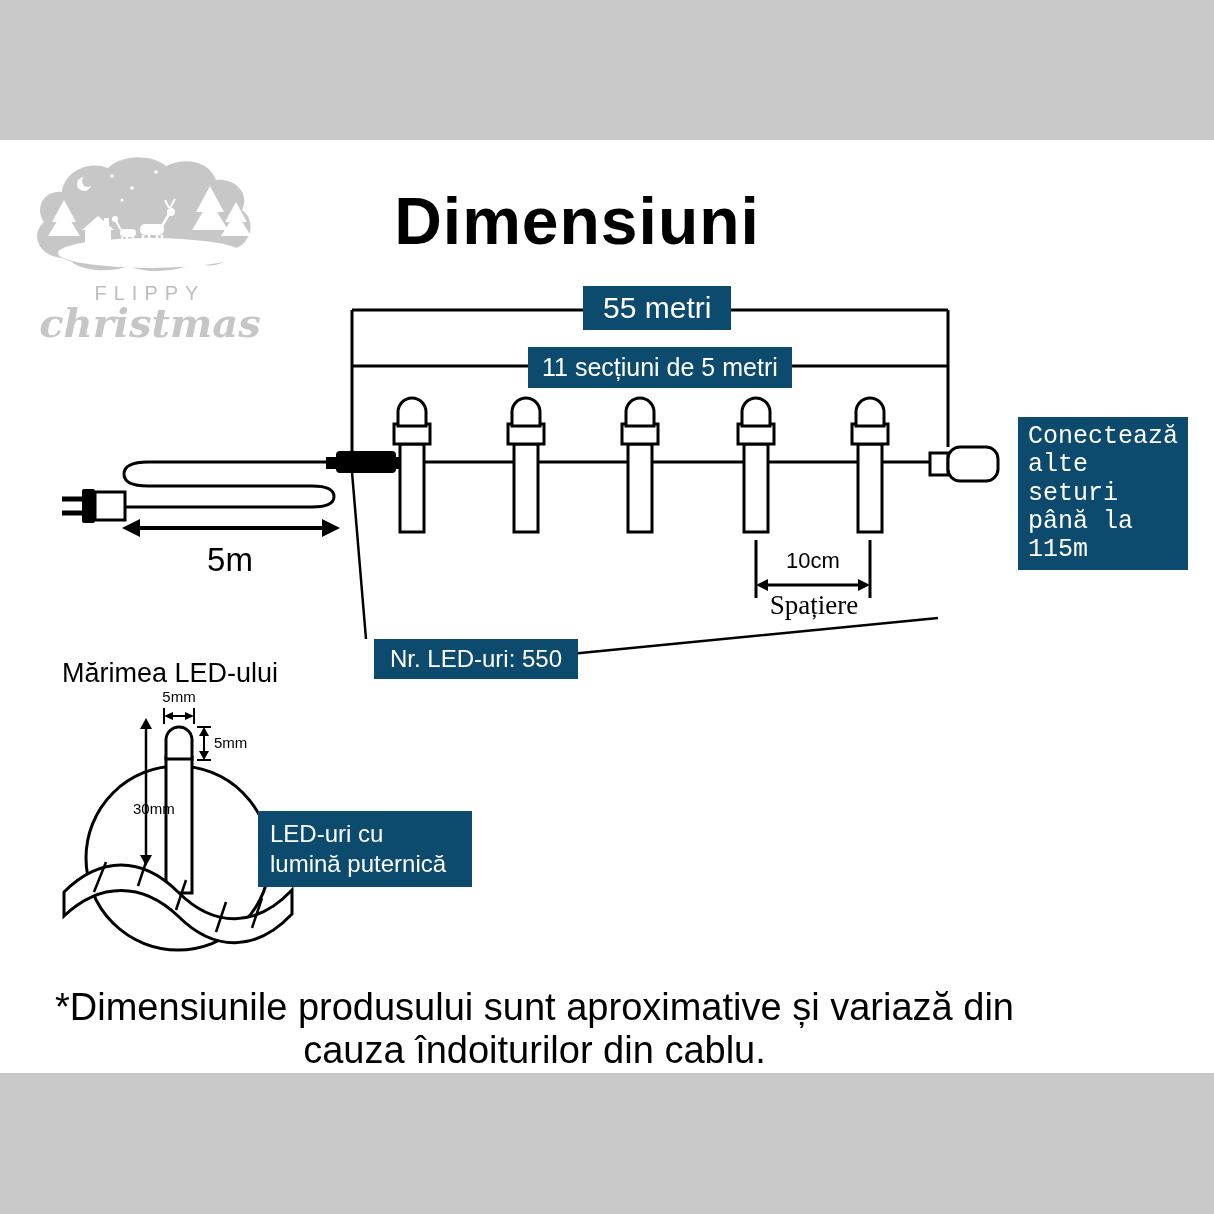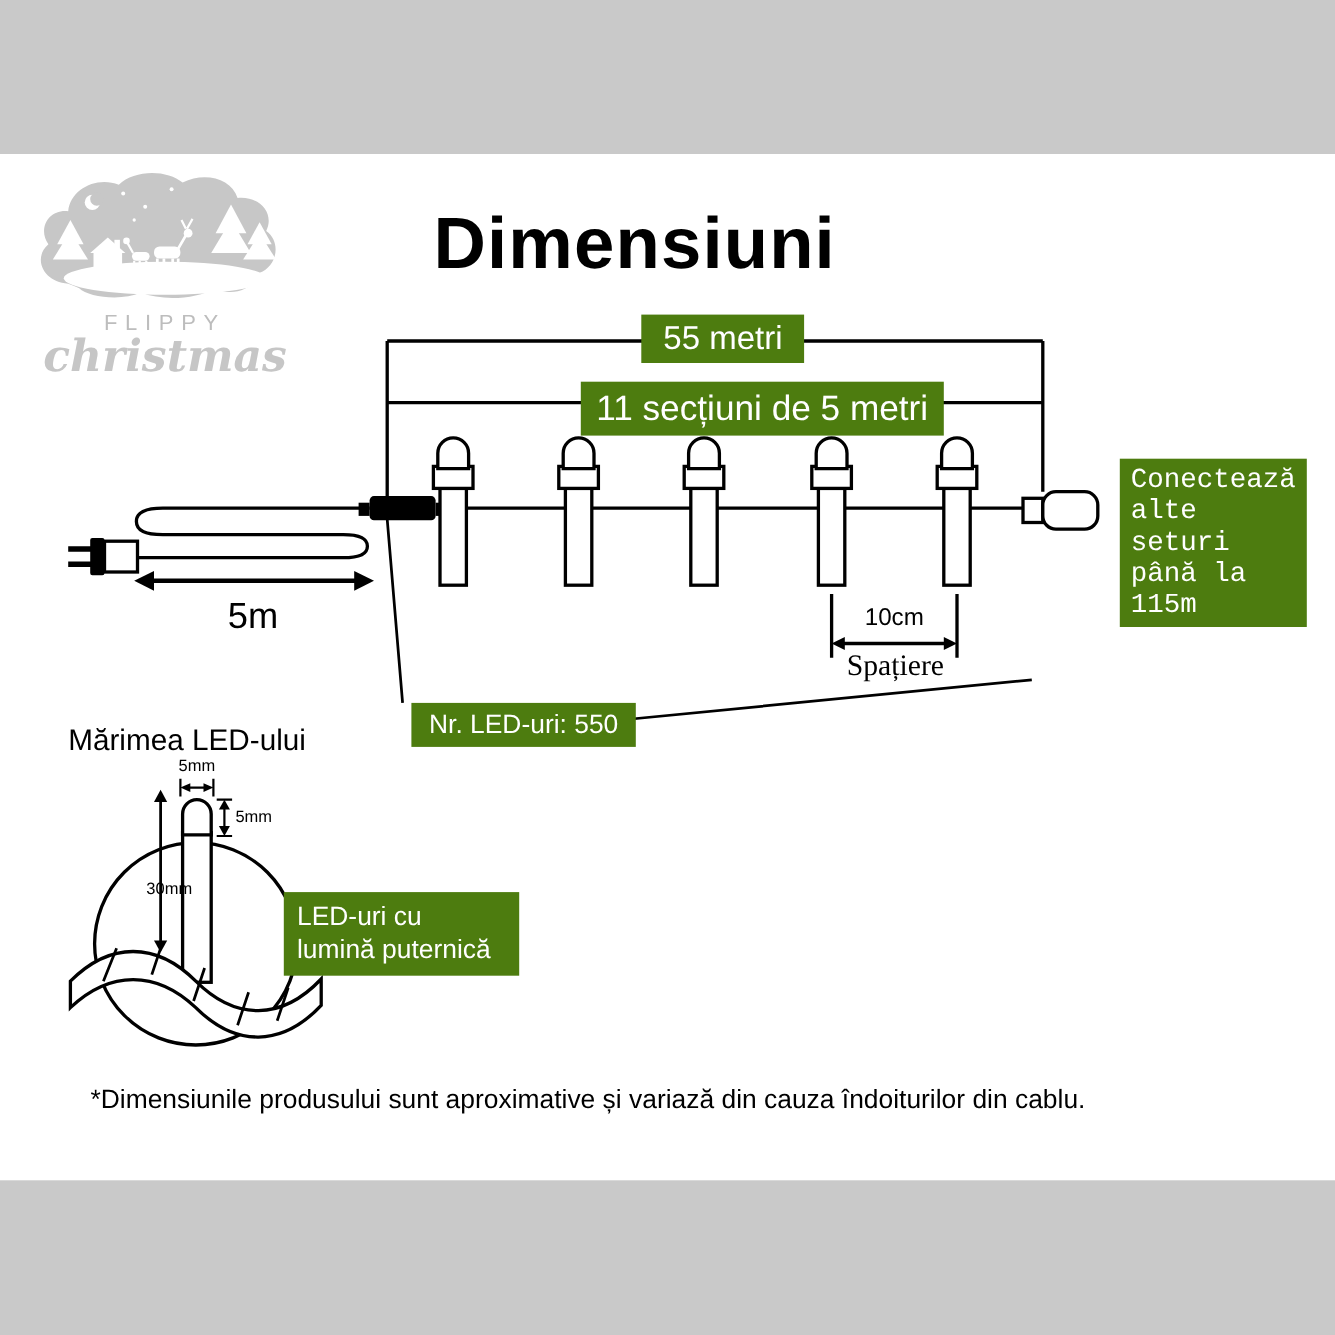--- a/index.html
+++ b/index.html
@@ -5,35 +5,35 @@
   * { margin:0; padding:0; box-sizing:border-box; }
   html,body { width:1214px; height:1214px; background:#fff; }
   body { font-family:"Liberation Sans", sans-serif; color:#000; position:relative; overflow:hidden; }
   .canvas { position:absolute; top:0; left:0; width:1214px; height:1214px; background:#fff; }
   .band { position:absolute; left:0; width:1214px; background:#c9c9c9; }
   .band-top { top:0; height:140px; }
   .band-bottom { top:1073px; height:141px; }
   .overlay { position:absolute; top:0; left:0; }
   .title { position:absolute; top:183px; left:0; width:1154px; text-align:center;
            font-size:66px; font-weight:bold; letter-spacing:1px; }
-  .blackbox { position:absolute; background:#4d7c0f; color:#fff; }
+  .blackbox { position:absolute; background:#0c4a6e; color:#fff; }
   .box-55 { left:583px; top:286px; font-size:30px; padding:5px 20px; white-space:nowrap; }
-  .box-11 { left:528px; top:347px; font-size:32px; padding:6px 14px; white-space:nowrap; }
+  .box-11 { left:528px; top:347px; font-size:25px; padding:6px 14px; white-space:nowrap; }
   .box-connect { left:1018px; top:417px; width:170px; font-size:25px; line-height:1.13; padding:6px 10px;font-family:Liberation Mono, monospace; }
   .box-count { left:374px; top:639px; font-size:24px; padding:6px 16px; white-space:nowrap; }
   .box-callout { left:258px; top:811px; width:214px; font-size:24px; line-height:1.25; padding:8px 12px; }
   .lbl { position:absolute; }
   .lbl-5m { left:185px; top:541px; width:90px; text-align:center; font-size:33px; }
   .lbl-10cm { left:773px; top:548px; width:80px; text-align:center; font-size:22px; }
   .lbl-spatiere { left:748px; top:590px; width:132px; text-align:center; font-size:27px;font-family:Liberation Serif, serif; }
   .size-title { left:62px; top:658px; font-size:27px; }
   .lbl-5mm-top { left:154px; top:688px; width:50px; text-align:center; font-size:15px; }
   .lbl-5mm-side { left:214px; top:734px; font-size:15px; }
   .lbl-30mm { left:90px; top:800px; font-size:15px;margin-left:43px; }
-  .footnote { position:absolute; top:986px; left:0; width:1069px; text-align:center; font-size:24px; }
+  .footnote { position:absolute; top:986px; left:0; width:1069px; text-align:center; font-size:38px; }
   .logo { position:absolute; left:28px; top:150px; width:244px; text-align:center; }
   .logo-brand { font-size:20px; letter-spacing:7px; color:#bdbdbd; margin-top:0px; }
   .logo-script { font-family:"DejaVu Serif", serif; font-style:italic; font-weight:bold;
                  font-size:40px; color:#c6c6c6; margin-top:-6px; }
 </style>
 </head>
 <body>
 
 <div class="canvas">
 

